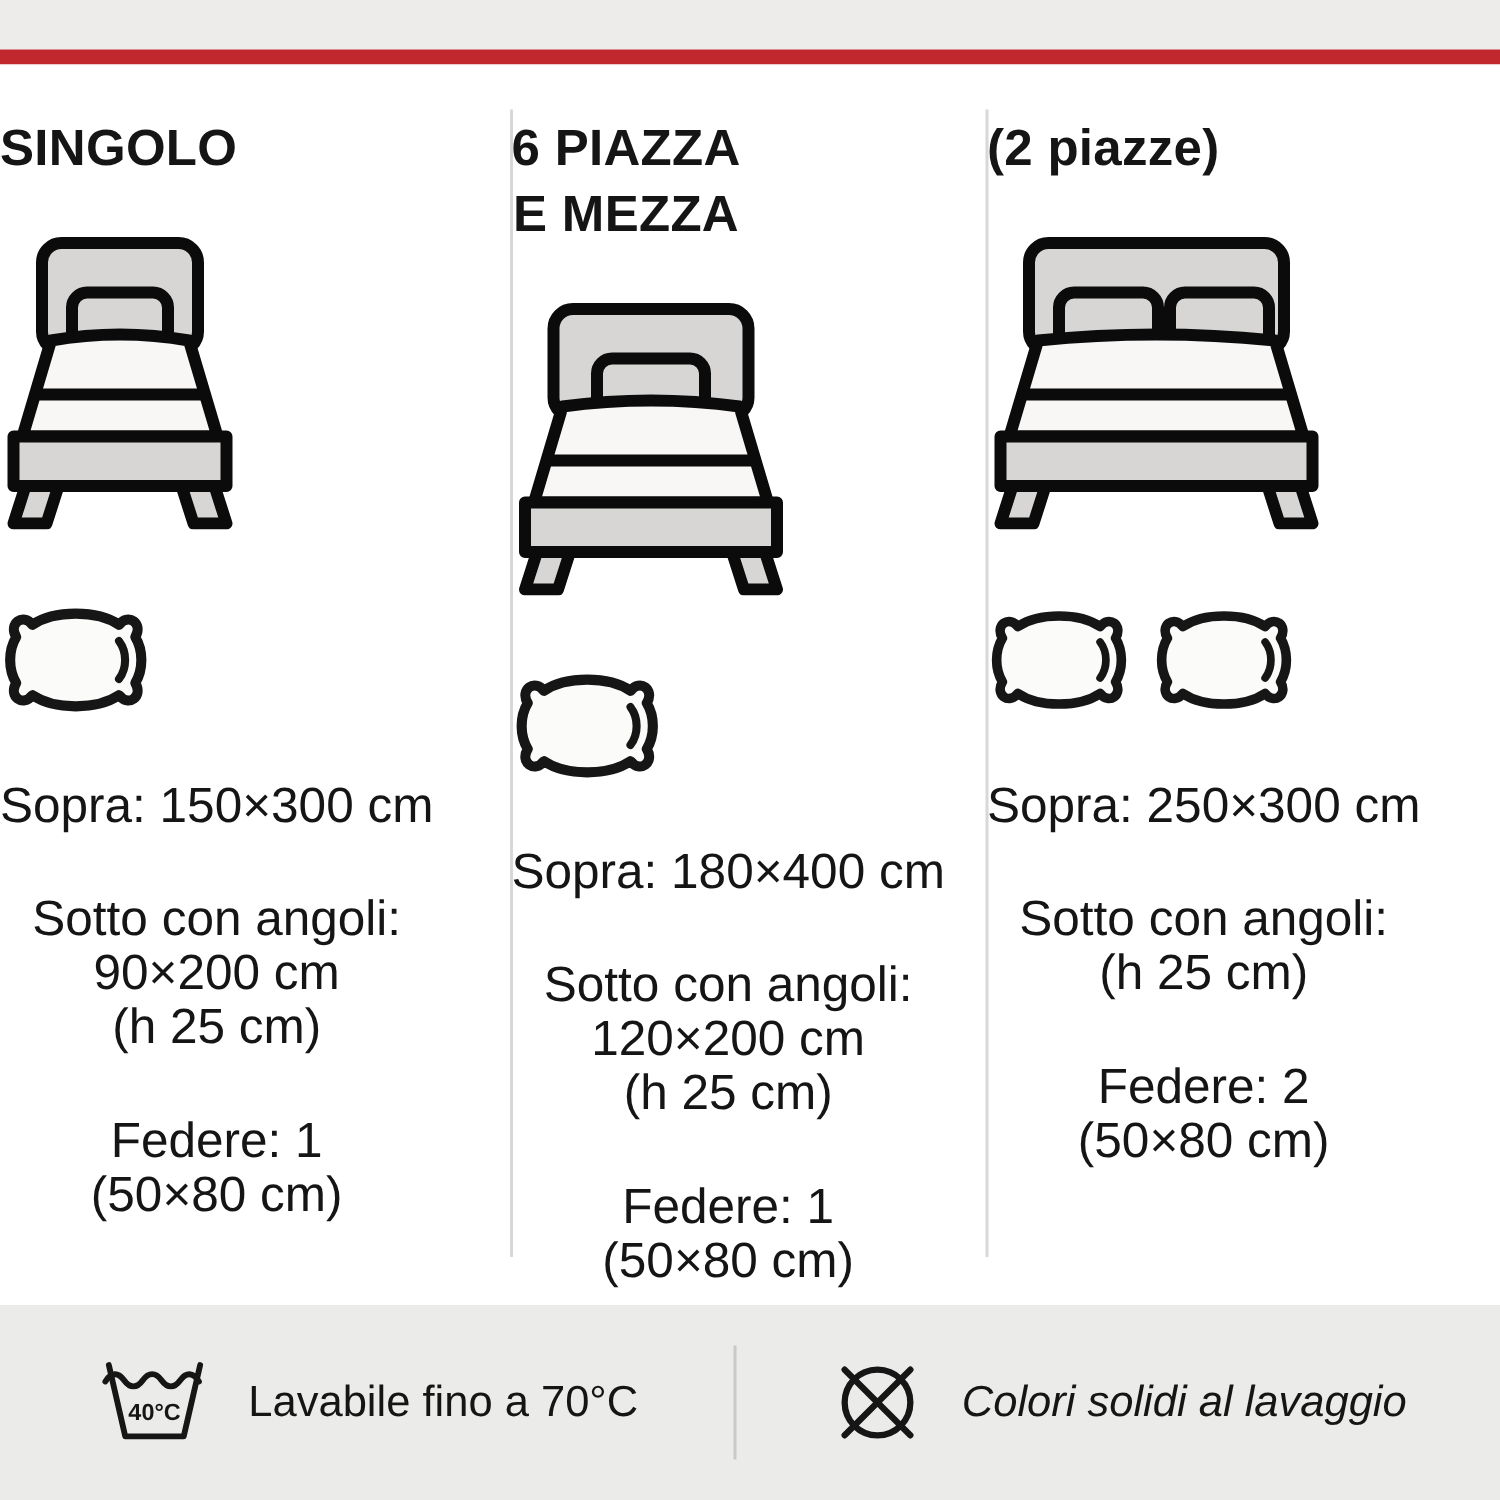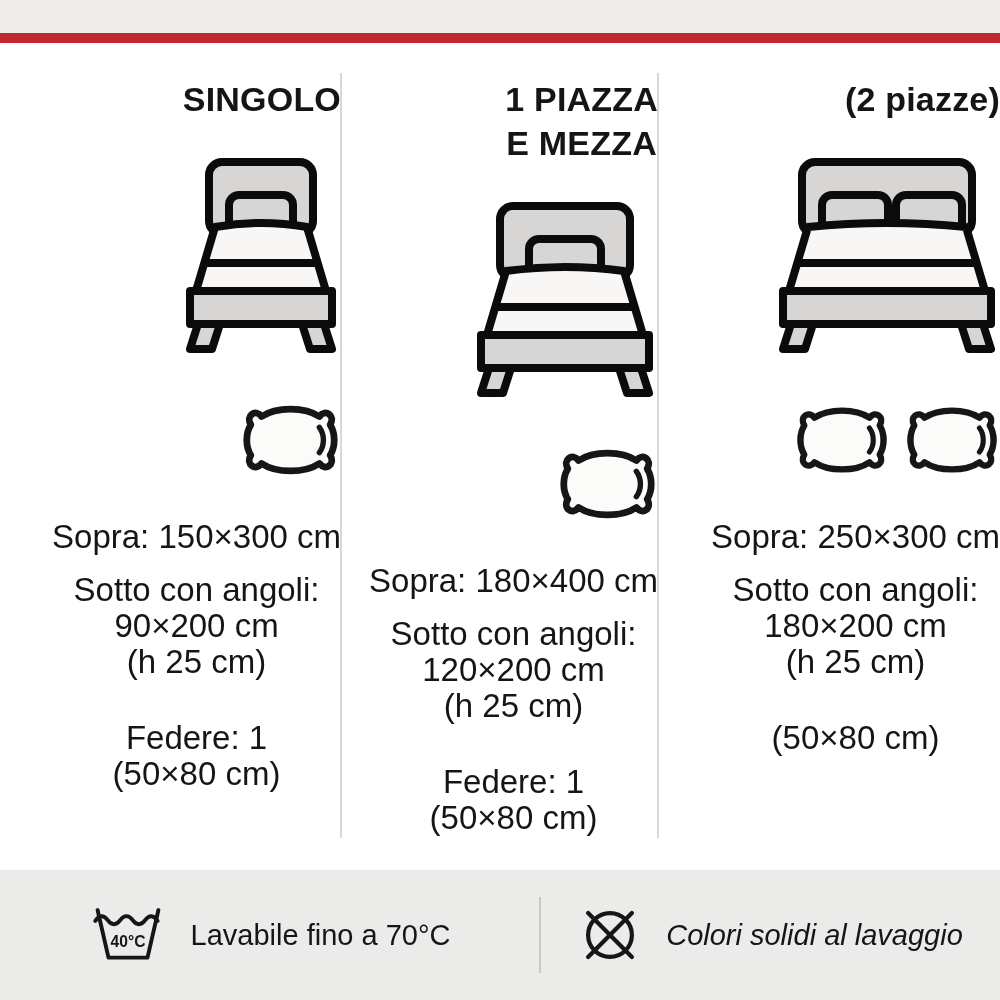--- a/index.html
+++ b/index.html
@@ -23,52 +23,52 @@
   .col-divider {
     position:absolute;
     top:30px;
     width:2px;
     height:765px;
     background:#d9d8d6;
   }
   .col-divider.d1 { left:340px; }
   .col-divider.d2 { left:657px; }
 
-  .col { display:flex; flex-direction:column; align-items:flex-end;border-radius:13px; }
+  .col { display:flex; flex-direction:column; align-items:flex-start;border-radius:13px; }
 
   .col-title {
     margin-top:34px;
     font-size:34px;
     line-height:44px;
     font-weight:bold;
     text-align:center;
     letter-spacing:0.2px;
   }
   .bed-wrap   { margin-top:36px; height:196px; display:flex; align-items:center; justify-content:center; }
   .pillow-wrap{ margin-top:48px; height:78px; display:flex; align-items:center; justify-content:center; gap:14px; }
 
   .specs { text-align:center; font-size:33px; line-height:36px; }
   .spec-sopra  { margin-top:40px; }
-  .spec-sotto  { margin-top:17px; }
+  .spec-sotto  { margin-top:39px; }
   .spec-federe { margin-top:40px; }
 
   .footer {
     height:130px;
     background:#ebebea;
     display:flex;
     align-items:center;
   }
   .footer-item {
     display:flex;
     align-items:center;
     justify-content:center;
     gap:24px;
     font-size:29px;
   }
-  .footer-item.left  { width:539px; }
+  .footer-item.left  { width:489px; }
   .footer-item.right { flex:1;font-style:italic; }
   .footer-divider {
     width:2px;
     height:76px;
     background:#c9c9c8;
   }
 
   svg { display:block; }
   .bed-stroke   { stroke:#0b0b0b; stroke-width:8; stroke-linejoin:round; }
   .fill-gray    { fill:#d7d6d5; }
@@ -118,21 +118,21 @@
       </div>
       <div class="spec-federe">
         <div>Federe: 1</div>
         <div>(50×80 cm)</div>
       </div>
     </div>
   </div>
 
   <div class="col">
     <div class="col-title">
-      <div>1 PIAZZA</div>
+      <div>6 PIAZZA</div>
       <div>E MEZZA</div>
     </div>
     <div class="bed-wrap">
       <svg width="186" height="196" viewBox="0 0 186 196">
         <rect class="bed-stroke fill-gray" x="28" y="5" width="130" height="72" rx="13"></rect>
         <rect class="bed-stroke fill-gray" x="57" y="38" width="72" height="38" rx="10"></rect>
         <path class="bed-stroke fill-white" d="M34,70 Q93,62 152,70 L171,134 L15,134 Z"></path>
         <path class="bed-stroke fill-none" d="M23,106 L163,106"></path>
         <path class="bed-stroke fill-gray" d="M17,167 L39,167 L31,192 L9,192 Z"></path>
         <path class="bed-stroke fill-gray" d="M147,167 L169,167 L177,192 L155,192 Z"></path>
@@ -188,24 +188,24 @@
         <svg width="96" height="72" viewBox="0 0 112 84">
           <path class="icon-stroke" style="stroke-width:7.5; fill:#fbfbfa;" d="M24,16 C40,5 72,5 88,16 C95,7 106,15 100,25 C106,35 106,49 100,59 C106,69 95,77 88,68 C72,79 40,79 24,68 C17,77 6,69 12,59 C6,49 6,35 12,25 C6,15 17,7 24,16 Z"></path>
           <path class="icon-stroke" style="stroke-width:6;" d="M88,28 C94,36 94,48 88,56"></path>
         </svg>
       </span>
     </div>
     <div class="specs">
       <div class="spec-sopra">Sopra: 250×300 cm</div>
       <div class="spec-sotto">
         <div>Sotto con angoli:</div>
-        <div>180×200 cm</div>
         <div>(h 25 cm)</div>
       </div>
       <div class="spec-federe">
+        <div>Federe: 2</div>
         <div>(50×80 cm)</div>
       </div>
     </div>
   </div>
 </div>
 
 <div class="footer">
   <div class="footer-item left">
     <span>
       <svg width="78" height="58" viewBox="0 0 100 74">

